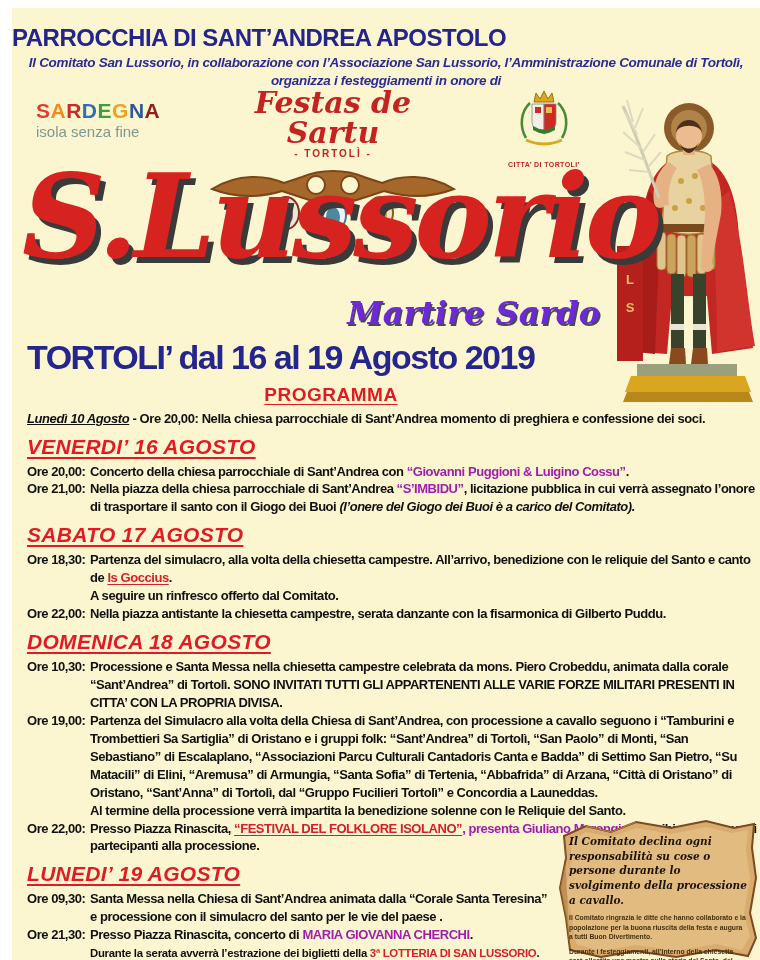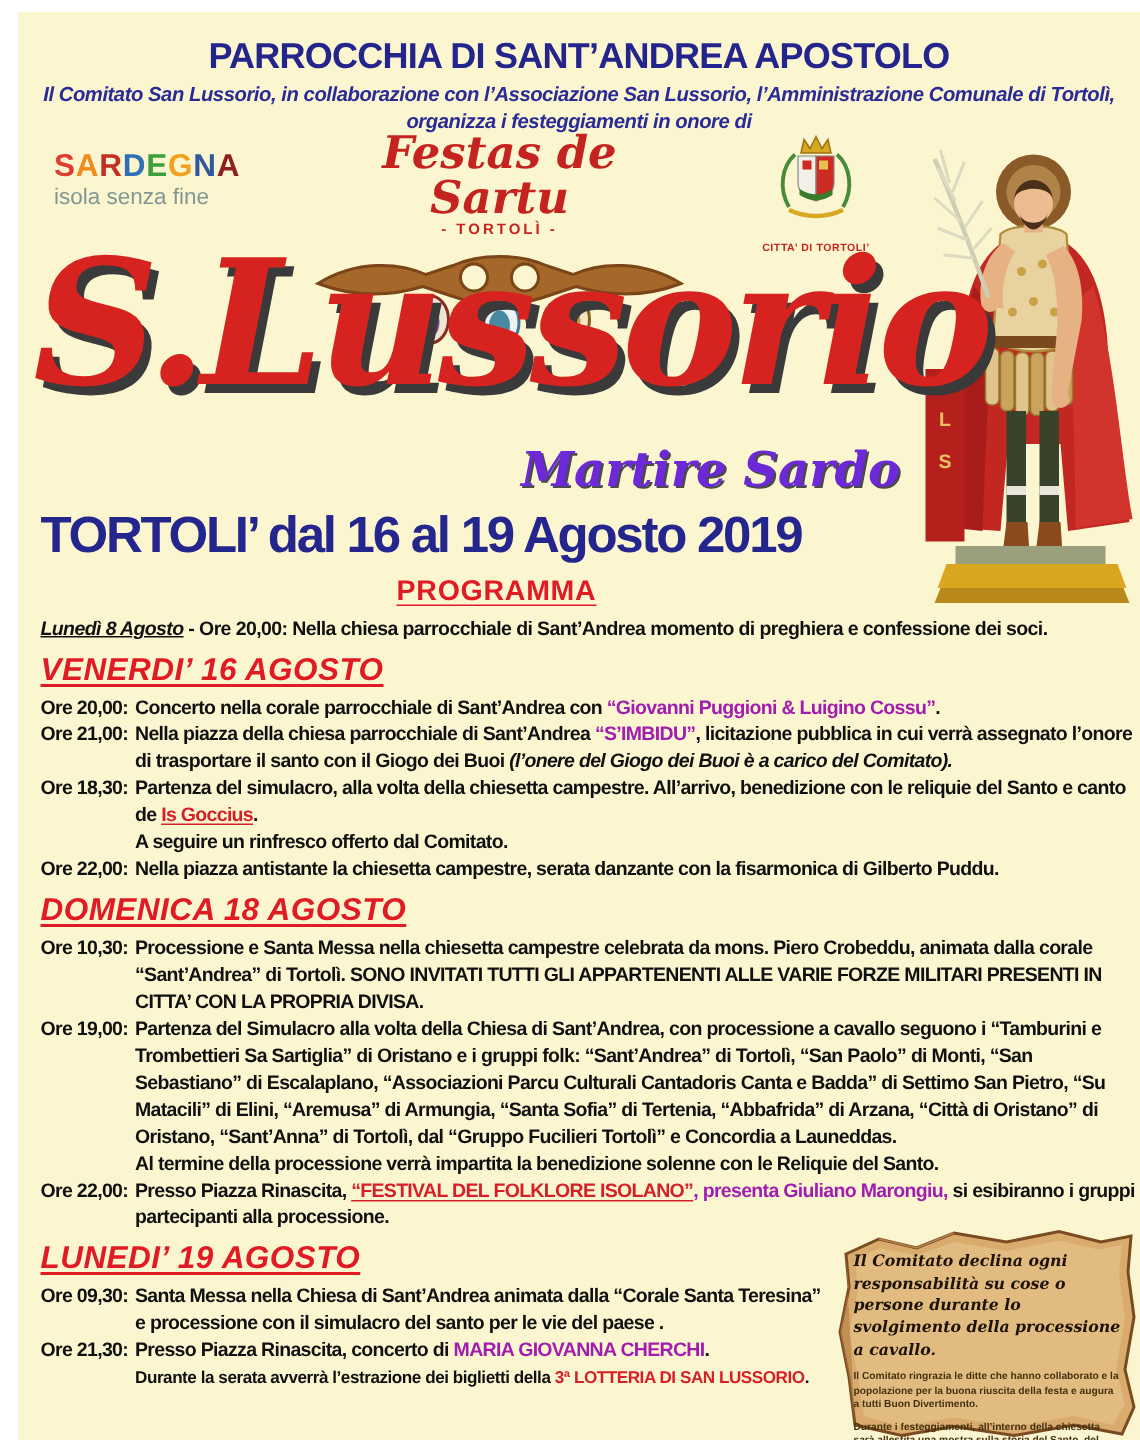--- a/index.html
+++ b/index.html
@@ -1,21 +1,21 @@
 <!DOCTYPE html>
 <html><head>
 <meta charset="utf-8">
 <style>
   html,body{margin:0;padding:0;background:#ffffff;}
   body{width:760px;height:960px;position:relative;overflow:hidden;
        font-family:"Liberation Sans",sans-serif;}
   .poster{position:absolute;left:12px;top:8px;right:0;bottom:0;background:#fcf6d0;}
 
   
-  .hdr-title{position:absolute;top:16px;left:0;width:100%;text-align:center;
+  .hdr-title{position:absolute;top:16px;left:0;width:100%;
     font-size:24px;font-weight:bold;color:#23248c;letter-spacing:-0.5px;}
   .hdr-sub{position:absolute;left:0;width:100%;text-align:center;
     font-size:13.5px;font-weight:bold;font-style:italic;color:#2a2b96;letter-spacing:-0.3px;}
   .hdr-sub.l1{top:47px}
   .hdr-sub.l2{top:65px}
 
   
   .sardegna{position:absolute;left:24px;top:92px;}
   .sard-word{font-size:21px;font-weight:bold;letter-spacing:0.5px;line-height:1;}
   .sard-tag{font-size:15px;color:#7f9894;margin-top:2px;}
@@ -160,34 +160,35 @@
     </svg>
   </div>
 
   <div class="big-title">S.Lussorio</div>
   <div class="subtitle-script">Martire Sardo</div>
 
   <div class="date-line">TORTOLI’  dal 16 al 19 Agosto 2019</div>
   <div class="programma">PROGRAMMA</div>
 
   <div class="flow">
-    <div class="intro" id="introLine"><span class="seg-ul-italic">Lunedì 8 Agosto</span><span> - Ore 20,00: Nella chiesa parrocchiale di Sant’Andrea momento di preghiera e confessione dei soci.</span></div>
+    <div class="intro" id="introLine"><span class="seg-ul-italic">Lunedì 10 Agosto</span><span> - Ore 20,00: Nella chiesa parrocchiale di Sant’Andrea momento di preghiera e confessione dei soci.</span></div>
     <div id="sections">
         <div>
           <div class="prog-h">VENERDI’ 16 AGOSTO</div>
           <div class="prog-item">
             <div class="prog-time">Ore 20,00:</div>
-            <div class="prog-desc"><span>Concerto nella corale parrocchiale di Sant’Andrea con </span><span class="seg-red">“Giovanni Puggioni &amp; Luigino Cossu”</span><span>.</span></div>
+            <div class="prog-desc"><span>Concerto della chiesa parrocchiale di Sant’Andrea con </span><span class="seg-red">“Giovanni Puggioni &amp; Luigino Cossu”</span><span>.</span></div>
           </div>
           <div class="prog-item">
             <div class="prog-time">Ore 21,00:</div>
             <div class="prog-desc"><span>Nella piazza della chiesa parrocchiale di Sant’Andrea </span><span class="seg-red">“S’IMBIDU”</span><span>, licitazione pubblica in cui verrà assegnato l’onore di trasportare il santo con il Giogo dei Buoi </span><span class="seg-italic">(l’onere del Giogo dei Buoi è a carico del Comitato).</span></div>
           </div>
         </div>
         <div>
+          <div class="prog-h">SABATO 17 AGOSTO</div>
           <div class="prog-item">
             <div class="prog-time">Ore 18,30:</div>
             <div class="prog-desc"><span>Partenza del simulacro, alla volta della chiesetta campestre. All’arrivo, benedizione con le reliquie del Santo e canto de </span><span class="seg-red-underline">Is Goccius</span><span>.</span><br><span>A seguire un rinfresco offerto dal Comitato.</span></div>
           </div>
           <div class="prog-item">
             <div class="prog-time">Ore 22,00:</div>
             <div class="prog-desc"><span>Nella piazza antistante la chiesetta campestre, serata danzante con la fisarmonica di Gilberto Puddu.</span></div>
           </div>
         </div>
         <div>

